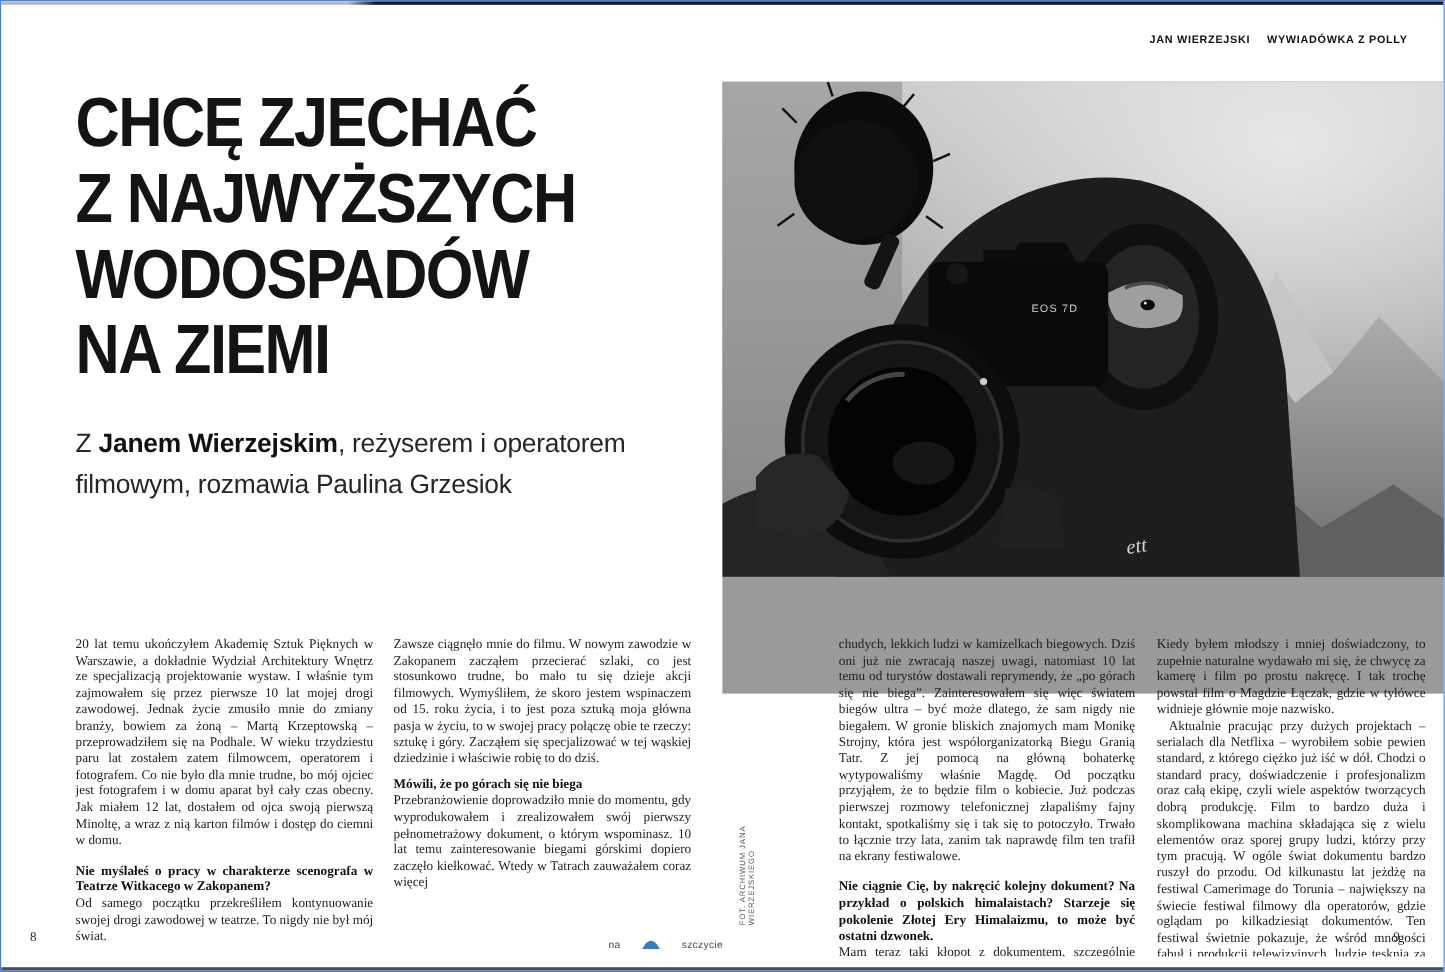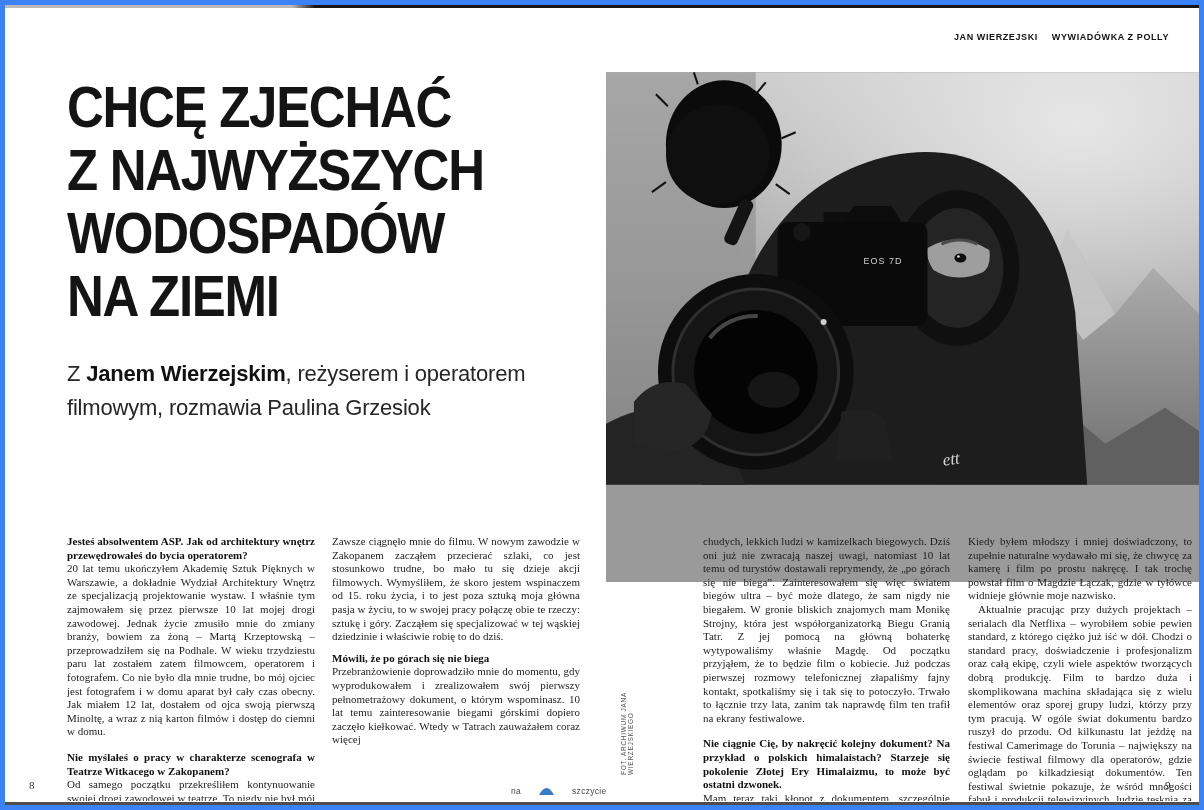--- a/index.html
+++ b/index.html
@@ -1,19 +1,19 @@
 <!DOCTYPE html>
 <html lang="pl"><head>
 <meta charset="utf-8">
 <style>
   html,body { margin:0; padding:0; background:#e8e8e8; }
   .spread {
     position:relative; width:1204px; height:810px; background:#ffffff;
     font-family:"Liberation Sans", sans-serif; color:#1c1c1c;
-    border:5px solid #3b82f6; box-sizing:border-box; overflow:hidden;
+    border:1px solid #3b82f6; box-sizing:border-box; overflow:hidden;
   }
   .edge-top { position:absolute; top:0; left:0; width:100%; height:3px;
     background:linear-gradient(to right,#b9b9b9 0%,#b9b9b9 24%,#161616 26%,#161616 100%); }
   .edge-bottom { position:absolute; bottom:0; left:0; width:100%; height:3px; background:#4e4e4e; }
 
   .kicker { position:absolute; top:27px; right:30px; font-size:9px; letter-spacing:.6px; color:#101010; }
   .kicker .author { font-weight:600; margin-right:14px; }
   .kicker .section { font-weight:800; }
 
   .headline { position:absolute; left:62px; top:70px; font-weight:700; color:#141414;
@@ -141,21 +141,20 @@
         <path d="M28,330 q20,-26 52,-18 l26,30 q-6,34 -40,38 l-38,-8 Z" fill="#262626"></path>
         <path d="M236,340 q26,-8 44,8 l6,40 h-56 Z" fill="#202020"></path>
       </g>
       <text x="338" y="394" font-size="17" font-style="italic" fill="#e9e9e9" font-family="Liberation Serif, serif" transform="rotate(-8 338 394)" opacity=".9">ett</text>
     </svg>
   </div>
 
   <div class="credit">FOT. ARCHIWUM JANA WIERZEJSKIEGO</div>
 
   <div class="col c1">
-    <p class="q first">Jesteś absolwentem ASP. Jak od architektury wnętrz przewędrowałeś do bycia operatorem?</p>
     <p class="a">20 lat temu ukończyłem Akademię Sztuk Pięknych w Warszawie, a dokładnie Wydział Architektury Wnętrz ze specjalizacją projektowanie wystaw. I właśnie tym zajmowałem się przez pierwsze 10 lat mojej drogi zawodowej. Jednak życie zmusiło mnie do zmiany branży, bowiem za żoną – Martą Krzeptowską – przeprowadziłem się na Podhale. W wieku trzydziestu paru lat zostałem zatem filmowcem, operatorem i fotografem. Co nie było dla mnie trudne, bo mój ojciec jest fotografem i w domu aparat był cały czas obecny. Jak miałem 12 lat, dostałem od ojca swoją pierwszą Minoltę, a wraz z nią karton filmów i dostęp do ciemni w domu.</p>
     <p class="q">Nie myślałeś o pracy w charakterze scenografa w Teatrze Witkacego w Zakopanem?</p>
     <p class="a">Od samego początku przekreśliłem kontynuowanie swojej drogi zawodowej w teatrze. To nigdy nie był mój świat.</p>
   </div>
 
   <div class="col c2">
     <p class="a">Zawsze ciągnęło mnie do filmu. W nowym zawodzie w Zakopanem zacząłem przecierać szlaki, co jest stosunkowo trudne, bo mało tu się dzieje akcji filmowych. Wymyśliłem, że skoro jestem wspinaczem od 15. roku życia, i to jest poza sztuką moja główna pasja w życiu, to w swojej pracy połączę obie te rzeczy: sztukę i góry. Zacząłem się specjalizować w tej wąskiej dziedzinie i właściwie robię to do dziś.</p>
     <p class="sub">Mówili, że po górach się nie biega</p>
     <p class="a">Przebranżowienie doprowadziło mnie do momentu, gdy wyprodukowałem i zrealizowałem swój pierwszy pełnometrażowy dokument, o którym wspominasz. 10 lat temu zainteresowanie biegami górskimi dopiero zaczęło kiełkować. Wtedy w Tatrach zauważałem coraz więcej</p>
   </div>

